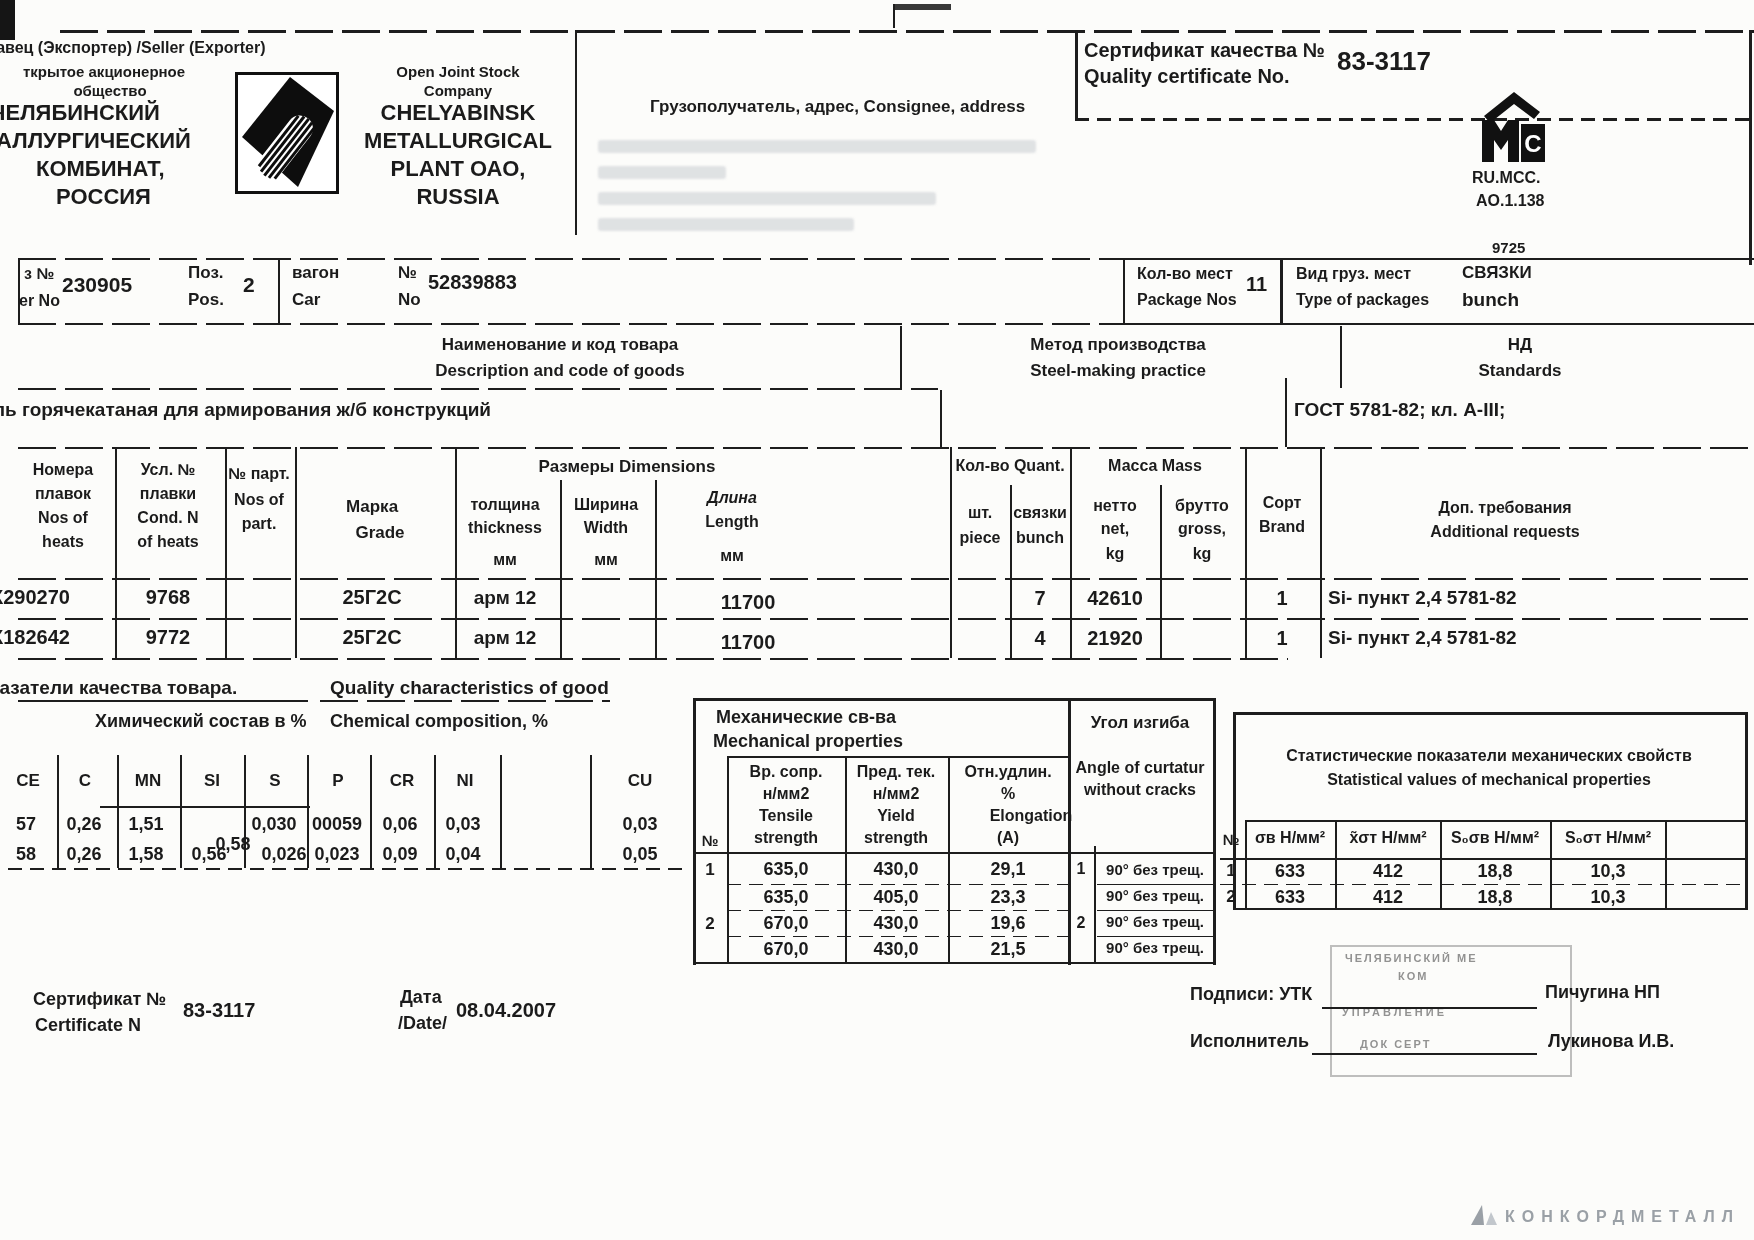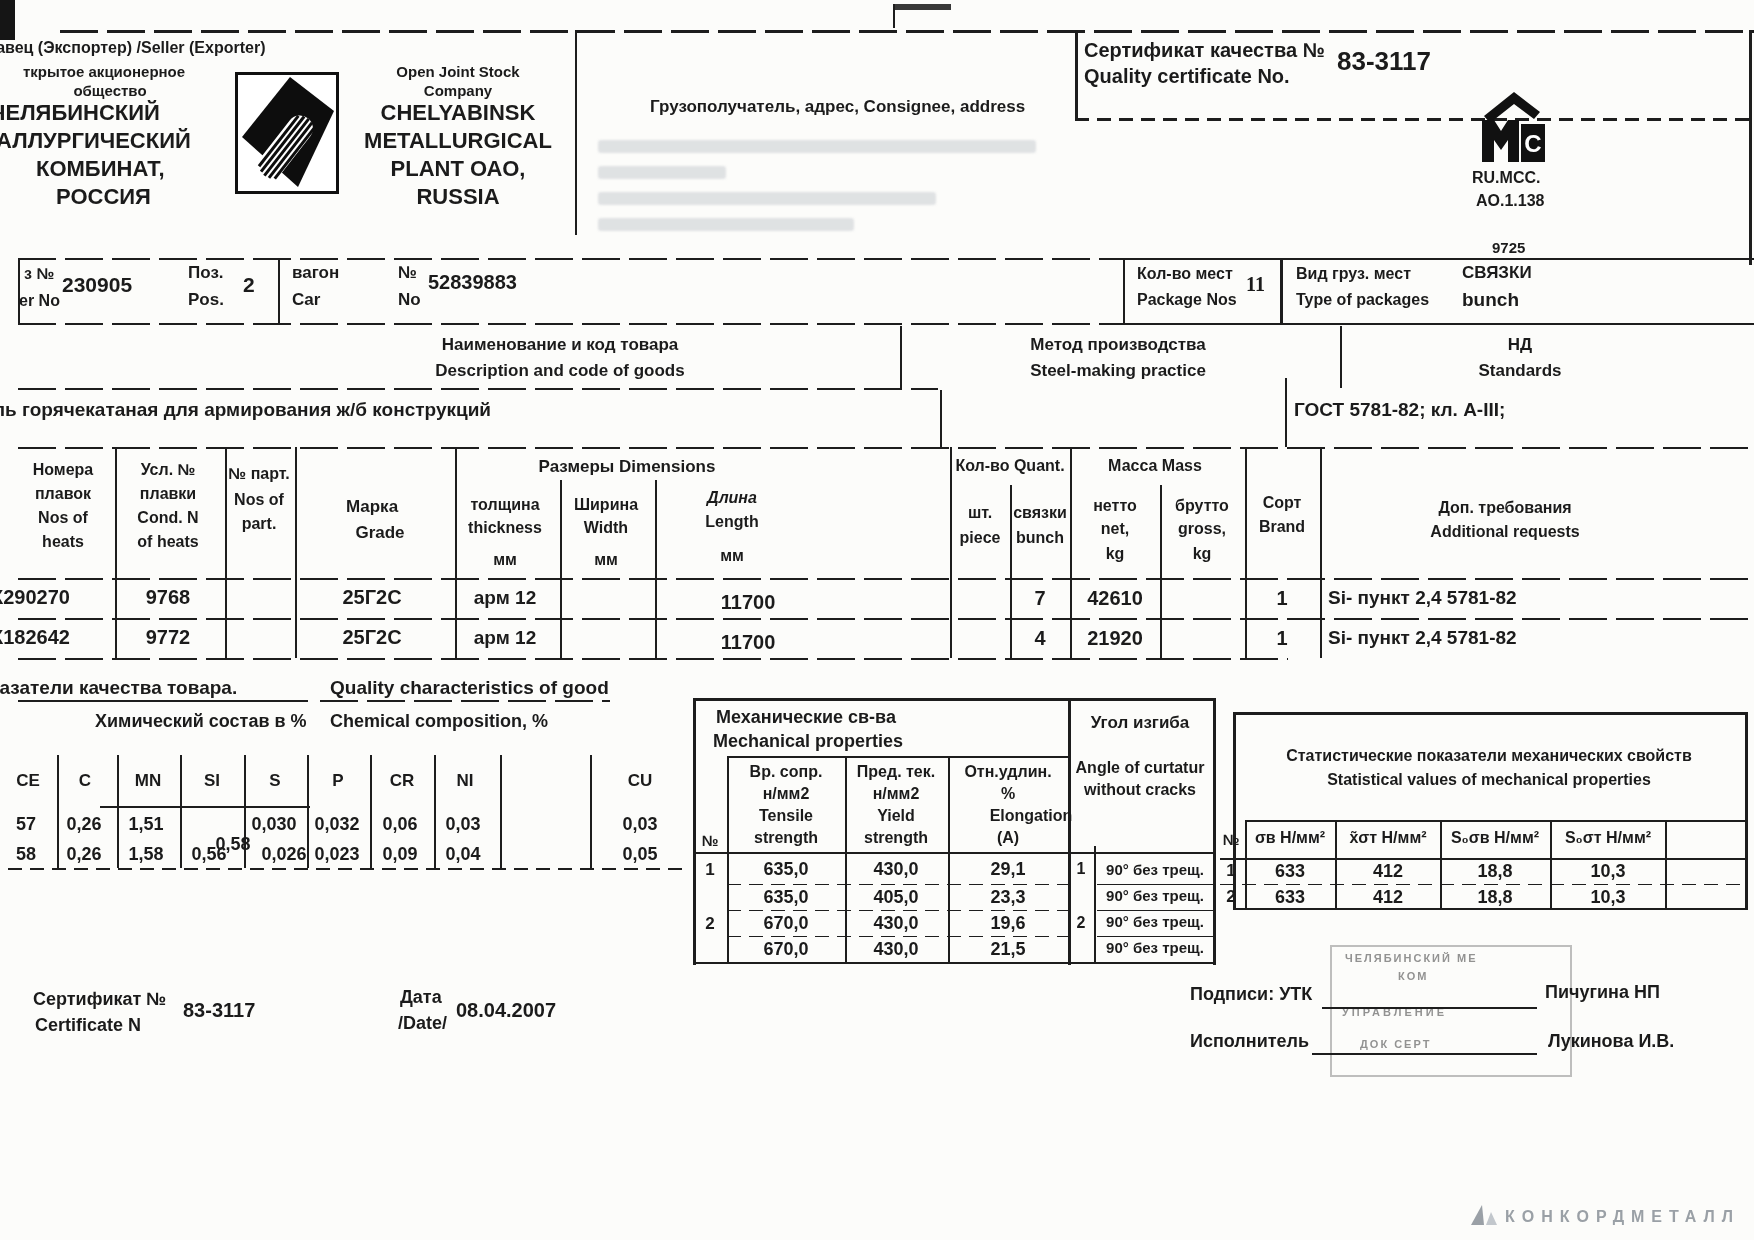--- a/index.html
+++ b/index.html
@@ -104,21 +104,21 @@
   <div class="t s17" style="left:398px;top:264px;">№</div>
   <div class="t s17" style="left:398px;top:291px;">No</div>
   <div class="t s20" style="left:428px;top:272px;">52839883</div>
 
   <div class="hl" style="left:1123px;top:258px;width:631px;"></div>
   <div class="hl" style="left:1123px;top:323px;width:631px;"></div>
   <div class="vl" style="left:1123px;top:258px;height:67px;"></div>
   <div class="vl" style="left:1280px;top:258px;height:67px;width:3px;"></div>
   <div class="t s16" style="left:1137px;top:266px;">Кол-во мест</div>
   <div class="t s16" style="left:1137px;top:292px;">Package Nos</div>
-  <div class="t s20" style="left:1246px;top:274px;font-family:Liberation Serif, serif;">11</div>
+  <div class="t s20" style="left:1246px;top:274px;">11</div>
   <div class="t s16" style="left:1296px;top:266px;">Вид груз. мест</div>
   <div class="t s16" style="left:1296px;top:292px;">Type of packages</div>
   <div class="t s17" style="left:1462px;top:264px;">СВЯЗКИ</div>
   <div class="t s19" style="left:1462px;top:290px;">bunch</div>
 
   <div class="hl dash" style="left:18px;top:388px;width:920px;"></div>
   <div class="vl" style="left:900px;top:326px;height:62px;"></div>
   <div class="vl" style="left:1340px;top:326px;height:62px;"></div>
   <div class="t s17 c" style="left:560px;top:336px;">Наименование и код товара</div>
   <div class="t s17 c" style="left:560px;top:362px;">Description and code of goods</div>
@@ -237,21 +237,21 @@
   <div class="t s17 c" style="left:338px;top:772px;">P</div>
   <div class="t s17 c" style="left:402px;top:772px;">CR</div>
   <div class="t s17 c" style="left:465px;top:772px;">NI</div>
   <div class="t s17 c" style="left:640px;top:772px;">CU</div>
 
   <div class="t s18 c" style="left:26px;top:815px;">57</div>
   <div class="t s18 c" style="left:84px;top:815px;">0,26</div>
   <div class="t s18 c" style="left:146px;top:815px;">1,51</div>
   <div class="t s18 c" style="left:209px;top:835px;margin-left:24px;">0,58</div>
   <div class="t s18 c" style="left:274px;top:815px;">0,030</div>
-  <div class="t s18 c" style="left:337px;top:815px;">0,032</div>
+  <div class="t s18 c" style="left:337px;top:815px;">00059</div>
   <div class="t s18 c" style="left:400px;top:815px;">0,06</div>
   <div class="t s18 c" style="left:463px;top:815px;">0,03</div>
   <div class="t s18 c" style="left:640px;top:815px;">0,03</div>
 
   <div class="t s18 c" style="left:26px;top:845px;">58</div>
   <div class="t s18 c" style="left:84px;top:845px;">0,26</div>
   <div class="t s18 c" style="left:146px;top:845px;">1,58</div>
   <div class="t s18 c" style="left:209px;top:845px;">0,56</div>
   <div class="t s18 c" style="left:274px;top:845px;padding-left:20px;">0,026</div>
   <div class="t s18 c" style="left:337px;top:845px;">0,023</div>

